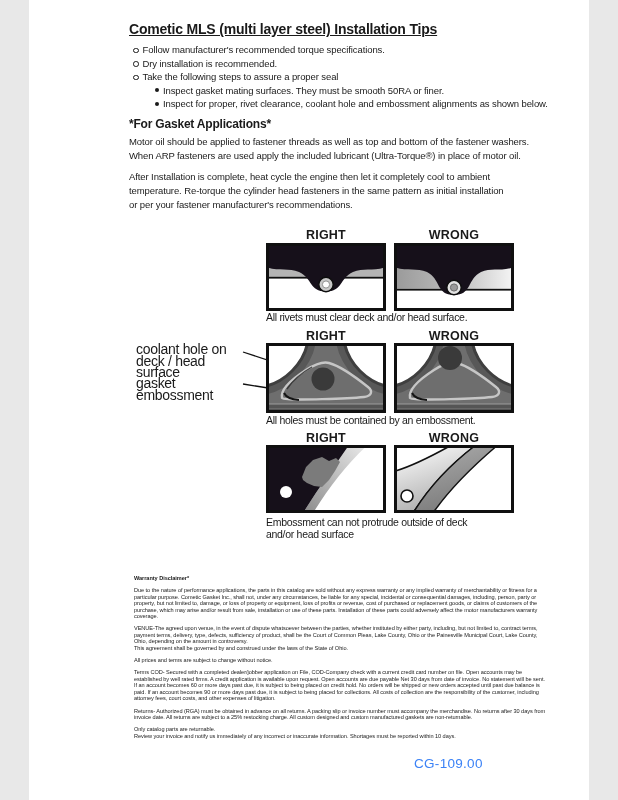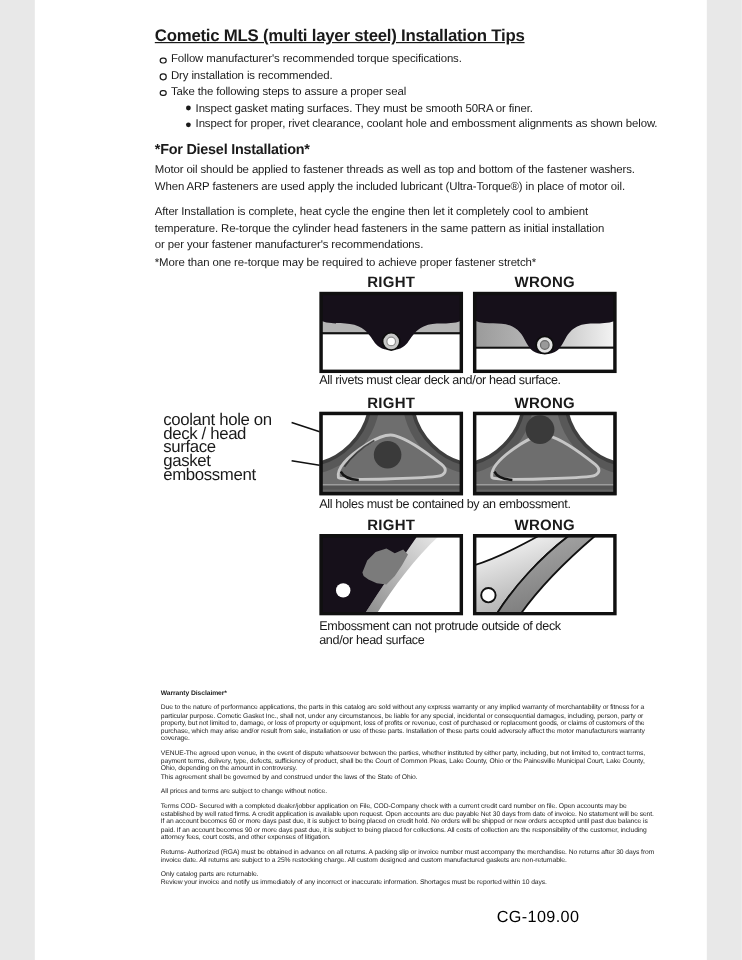--- a/index.html
+++ b/index.html
@@ -39,21 +39,21 @@
   }
   #annot-coolant{top:344px;}
   #annot-emboss{top:378px;}
   .leader-svg{position:absolute;left:0;top:0;pointer-events:none;}
   .legal{
     position:absolute;left:105px;top:575px;width:412px;font-size:5.6px;line-height:6.4px;
     letter-spacing:-0.05px;color:#222;
   }
   .legal .lh{font-weight:bold;margin-bottom:6px;}
   .legal p{margin:0 0 6px 0;white-space:pre-line;}
-  .pagenum{position:absolute;left:385px;top:756px;font-size:13.5px;letter-spacing:0.3px;color:#000000;}
+  .pagenum{position:absolute;left:385px;top:756px;font-size:13.5px;letter-spacing:0.3px;color:#3b82f6;}
 </style>
 </head>
 <body>
 
 <div class="page">
 
   <div class="title">Cometic MLS (multi layer steel) Installation Tips</div>
 
   <div class="bullets">
     <div class="b-item">
@@ -71,27 +71,26 @@
     <div class="sb-item">
       <span class="sb-marker"></span>
       <span>Inspect gasket mating surfaces.  They must be smooth 50RA or finer.</span>
     </div>
     <div class="sb-item">
       <span class="sb-marker"></span>
       <span>Inspect for proper, rivet clearance, coolant hole and embossment alignments as shown below.</span>
     </div>
   </div>
 
-  <div class="diesel-h">*For Diesel Installation*</div>
+  <div class="diesel-h">*For Gasket Applications*</div>
   <div class="para" id="p1">Motor oil should be applied to fastener threads as well as top and bottom of the fastener washers.
 When ARP fasteners are used apply the included lubricant (Ultra-Torque®) in place of motor oil.</div>
   <div class="para" id="p2">After Installation is complete, heat cycle the engine then let it completely cool to ambient
 temperature. Re-torque the cylinder head fasteners in the same pattern as initial installation
 or per your fastener manufacturer's recommendations.</div>
-  <div class="para" id="p3">*More than one re-torque may be required to achieve proper fastener stretch*</div>
 
   <div class="dlabel" style="left:237px;top:228px;">RIGHT</div>
   <div class="dlabel" style="left:365px;top:228px;">WRONG</div>
 
   <div class="panel" style="left:237px;top:243px;">
     <svg width="120" height="68" viewBox="0 0 120 68">
       <rect x="0" y="0" width="120" height="68" fill="#ffffff"></rect>
       <rect x="1.5" y="25" width="117" height="9.5" fill="#b4b4b4"></rect>
       <rect x="1.5" y="33.8" width="117" height="1.8" fill="#101010"></rect>
       <path d="M1.5,1.5 H118.5 V24.5 C106,28.5 97,24.5 87,29 C73,35.5 77,48.5 60,48.5 C43,48.5 47,35.5 33,29 C23,24.5 14,28.5 1.5,24.5 Z" fill="#16101a"></path>

